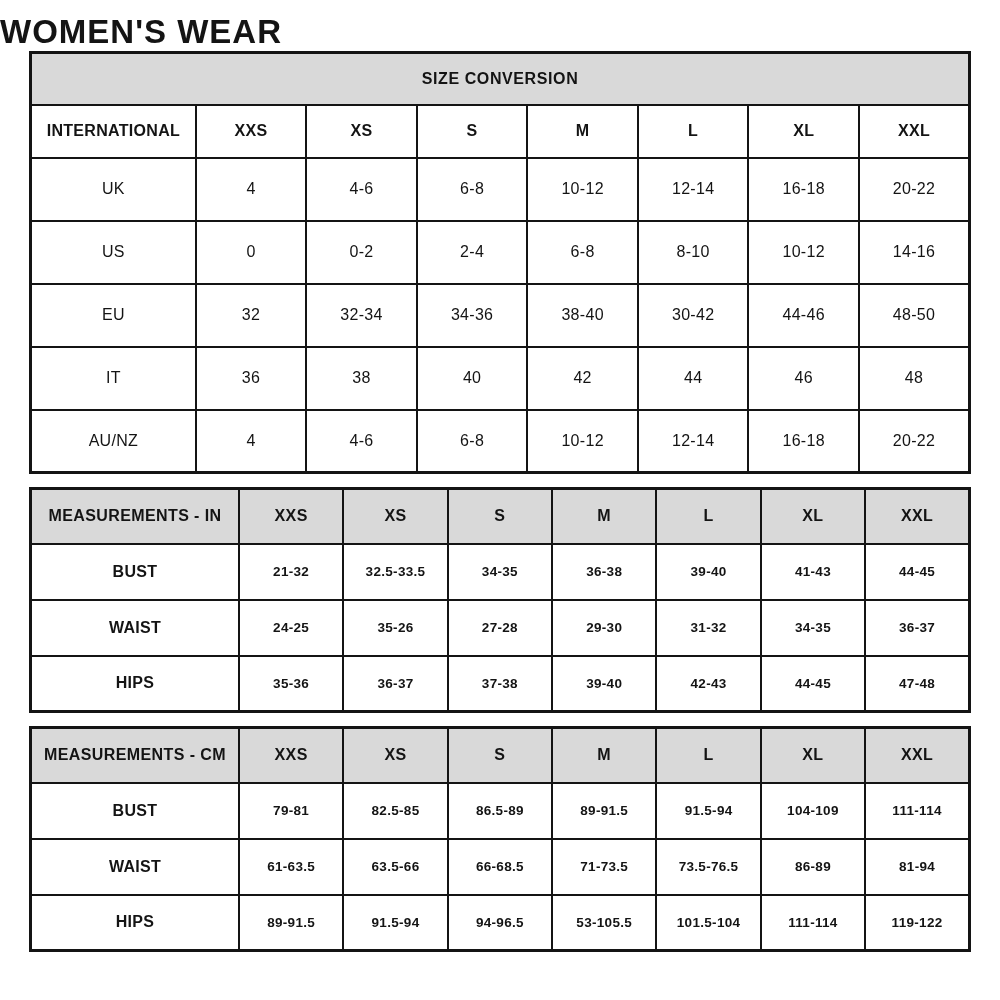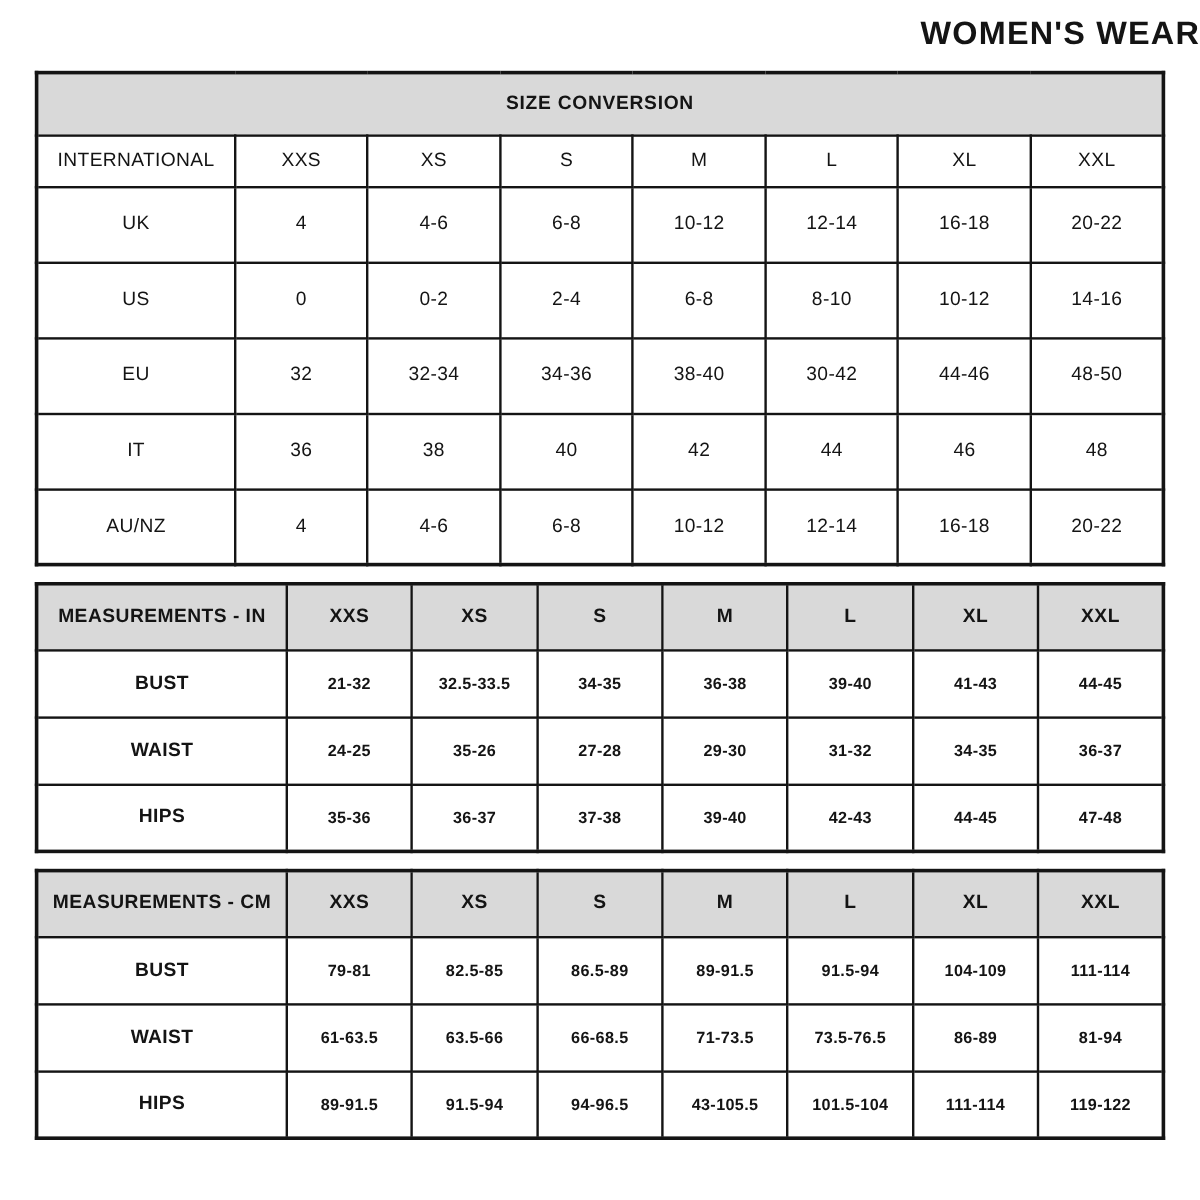--- a/index.html
+++ b/index.html
@@ -5,23 +5,23 @@
   * { box-sizing: border-box; }
   html, body { margin: 0; padding: 0; background: #ffffff; }
   body {
     width: 1000px; height: 1000px;
     font-family: "Liberation Sans", sans-serif;
     color: #141414;
     -webkit-font-smoothing: antialiased;
   }
   .page { width: 1000px; height: 1000px; padding-top: 13px; }
   .title {
-    margin: 0 0 15px 0;
-    text-align: right;
-    font-size: 27px;
+    margin: 0 0 0 0;
+    text-align: left;
+    font-size: 33px;
     font-weight: 700;
     letter-spacing: 1px;
   }
   table {
     width: 942px;
     margin: 0 auto 13px auto;
     border-collapse: collapse;
     table-layout: fixed;
     border: 3px solid var(--border, #141414);
   }
@@ -36,23 +36,23 @@
   .tbl-conv col.c0 { width: 17.6%; }
   .tbl-conv col.c  { width: 11.771%; }
   .band {
     background: var(--header-bg, #d9d9d9);
     height: 52px;
     font-size: 16px;
     font-weight: 700;
     letter-spacing: 0.6px;
   }
   .tbl-conv tr.cols th {
-    height: 43px;
+    height: 53px;
     background: #ffffff;
-    font-weight: 400;
+    font-weight: 700;
     font-size: 16px;
     letter-spacing: 0.3px;
   }
   .tbl-conv tbody td { height: 63px; font-size: 16px; font-weight: 400; letter-spacing: 0.3px; }
   
   .tbl-meas col.c0 { width: 22.2%; }
   .tbl-meas col.c  { width: 11.114%; }
   .tbl-meas thead th {
     height: 55px;
     background: var(--header-bg, #d9d9d9);
@@ -231,21 +231,21 @@
           <td>71-73.5</td>
           <td>73.5-76.5</td>
           <td>86-89</td>
           <td>81-94</td>
         </tr>
         <tr>
           <td class="rowlabel">HIPS</td>
           <td>89-91.5</td>
           <td>91.5-94</td>
           <td>94-96.5</td>
-          <td>43-105.5</td>
+          <td>53-105.5</td>
           <td>101.5-104</td>
           <td>111-114</td>
           <td>119-122</td>
         </tr>
       </tbody>
   </table>
 
 </div>
 
 </body></html>

